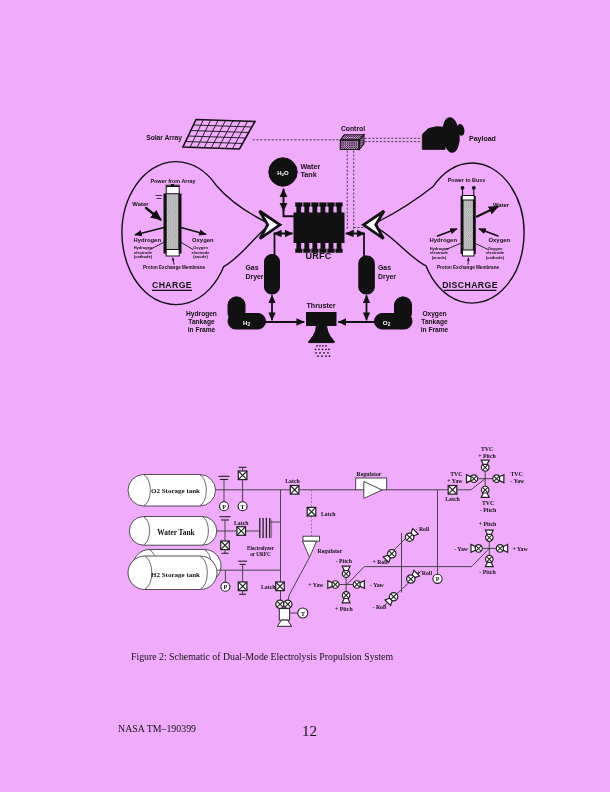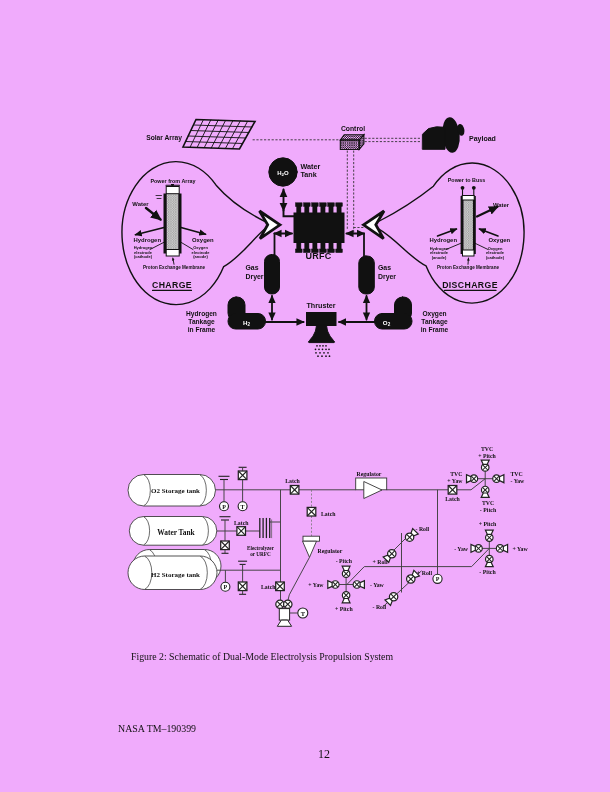--- a/index.html
+++ b/index.html
@@ -390,13 +390,13 @@
           <use href="#noz"></use>
         </g>
 <text x="417" y="575.4" font-family="&quot;Liberation Serif&quot;, serif" font-size="5.8" font-weight="bold" text-anchor="start" fill="#111">+ Roll</text>
 <text x="386.2" y="608.5" font-family="&quot;Liberation Serif&quot;, serif" font-size="5.8" font-weight="bold" text-anchor="end" fill="#111">- Roll</text>
 <circle cx="437.5" cy="578.8" r="4.6" fill="white" stroke="#222" stroke-width="1.1"></circle>
 <text x="437.5" y="581.2" font-family="&quot;Liberation Serif&quot;, serif" font-size="6" font-weight="bold" text-anchor="middle" fill="#111">P</text>
 </g>
 </svg>
 <div class="cap" style="left:117px;top:651px;font-size:9.8px;margin-left:14px;">Figure 2: Schematic of Dual-Mode Electrolysis Propulsion System</div>
 <div class="cap" style="left:118px;top:723px;font-size:9.9px;">NASA TM–190399</div>
-<div class="cap" style="left:318px;top:723px;font-size:12px;margin-top:24px;">12</div>
+<div class="cap" style="left:302px;top:723px;font-size:15px;">12</div>
 </div>
 </body></html>

